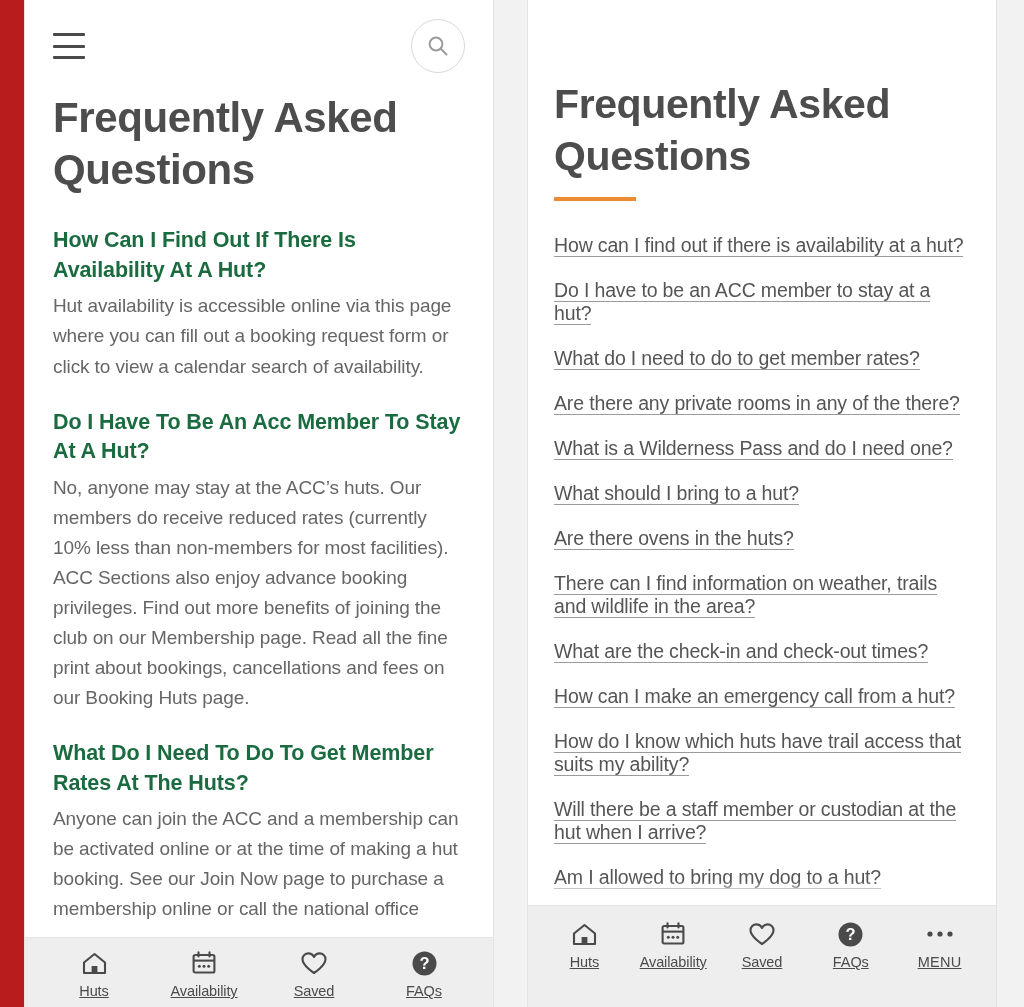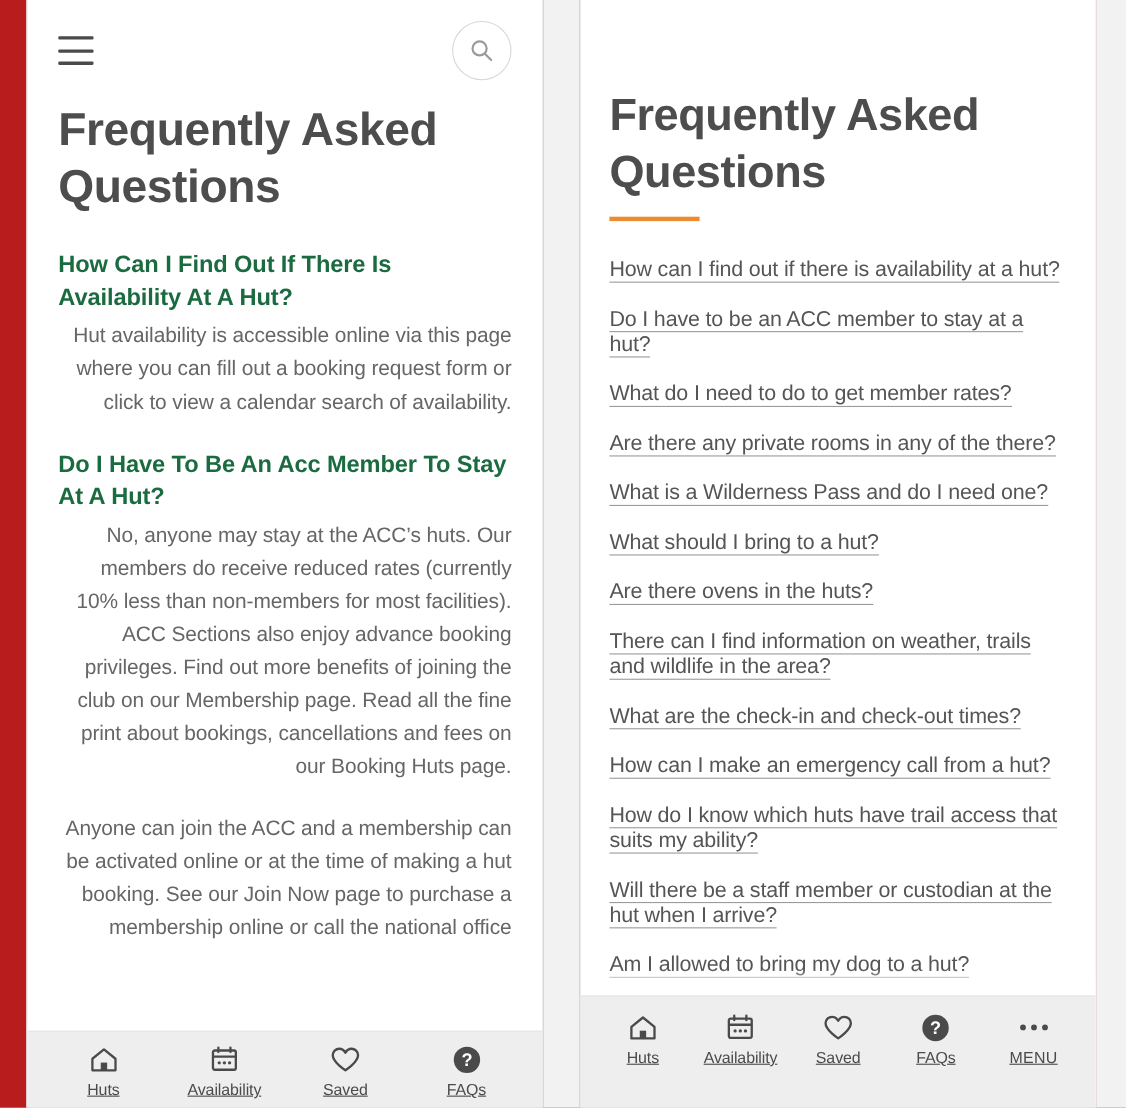--- a/index.html
+++ b/index.html
@@ -107,21 +107,20 @@
     color: #1b6b40;
     margin: 0 0 6px 0;
     letter-spacing: -0.1px;
   }
   .faq-a {
     font-size: 19px;
     line-height: 1.58;
     color: #666666;
     margin: 0;
     letter-spacing: -0.1px;
-    text-align: right;
   }
 
   
   .r-body {
     padding: 78px 28px 0 26px;
     box-sizing: border-box;
     height: 916px;
     overflow: hidden;
   }
   .r-title {
@@ -239,20 +238,21 @@
         <h2 class="faq-q">How Can I Find Out If There Is Availability At A Hut?</h2>
         <p class="faq-a">Hut availability is accessible online via this page where you can fill out a booking request form or click to view a calendar search of availability.</p>
       </div>
 
       <div class="faq-block">
         <h2 class="faq-q">Do I Have To Be An Acc Member To Stay At A Hut?</h2>
         <p class="faq-a">No, anyone may stay at the ACC’s huts. Our members do receive reduced rates (currently 10% less than non-members for most facilities). ACC Sections also enjoy advance booking privileges. Find out more benefits of joining the club on our Membership page. Read all the fine print about bookings, cancellations and fees on our Booking Huts page.</p>
       </div>
 
       <div class="faq-block">
+        <h2 class="faq-q">What Do I Need To Do To Get Member Rates At The Huts?</h2>
         <p class="faq-a">Anyone can join the ACC and a membership can be activated online or at the time of making a hut booking. See our Join Now page to purchase a membership online or call the national office</p>
       </div>
     </div>
 
     <div class="fade-l"></div>
 
     <div class="navbar nav-left">
 
       <div class="nav-item">
         <div class="nav-icon">

